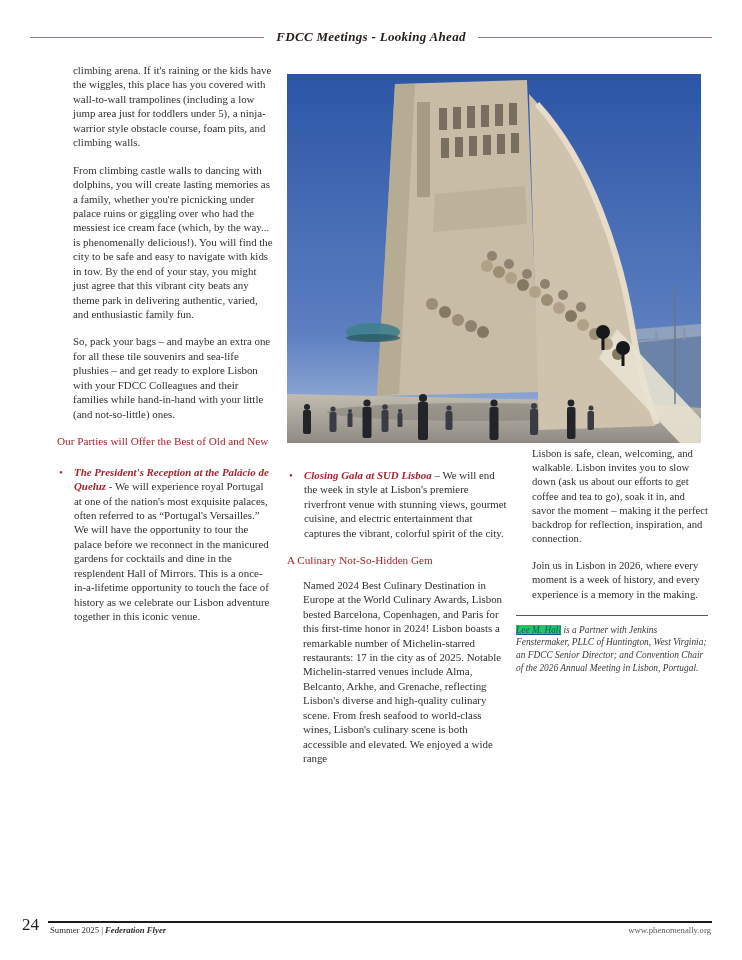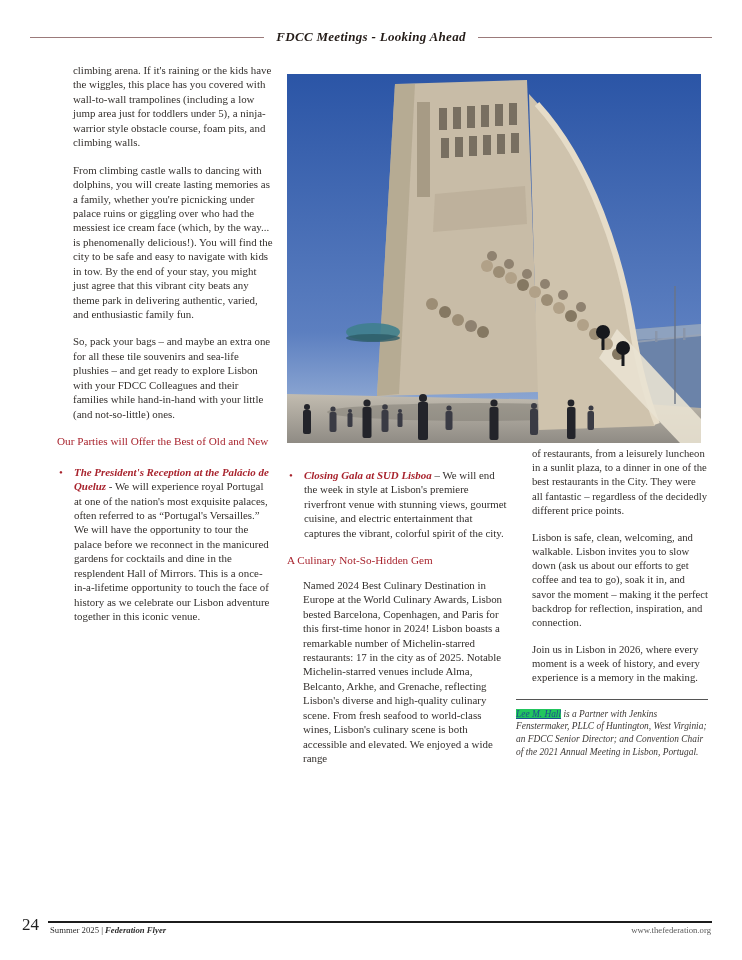--- a/index.html
+++ b/index.html
@@ -194,29 +194,28 @@
 
   <div class="col col-mid">
     <div class="bullet-item">
       <span class="bullet-title">Closing Gala at SUD Lisboa</span><span> – We will end the week in style at Lisbon's premiere riverfront venue with stunning views, gourmet cuisine, and electric entertainment that captures the vibrant, colorful spirit of the city.</span>
     </div>
     <div class="red-heading">A Culinary Not-So-Hidden Gem</div>
     <p>Named 2024 Best Culinary Destination in Europe at the World Culinary Awards, Lisbon bested Barcelona, Copenhagen, and Paris for this first-time honor in 2024! Lisbon boasts a remarkable number of Michelin-starred restaurants: 17 in the city as of 2025. Notable Michelin-starred venues include Alma, Belcanto, Arkhe, and Grenache, reflecting Lisbon's diverse and high-quality culinary scene.  From fresh seafood to world-class wines, Lisbon's culinary scene is both accessible and elevated. We enjoyed a wide range</p>
   </div>
 
   <div class="col col-right">
-    <p>of restaurants, from a leisurely luncheon in a sunlit plaza, to a dinner in one of the best restaurants in the City.  They were all fantastic – regardless of the decidedly different price points.</p>
     <p>Lisbon is safe, clean, welcoming, and walkable. Lisbon invites you to slow down (ask us about our efforts to get coffee and tea to go), soak it in, and savor the moment – making it the perfect backdrop for reflection, inspiration, and connection.</p>
     <p>Join us in Lisbon in 2026, where every moment is a week of history, and every experience is a memory in the making.</p>
     <hr class="bio-rule">
     <div class="bio">
-      <span class="bio-link">Lee M. Hall</span><span> is a Partner with Jenkins Fenstermaker, PLLC of Huntington, West Virginia; an FDCC Senior Director; and Convention Chair of the 2021 Annual Meeting in Lisbon, Portugal.</span>
+      <span class="bio-link">Lee M. Hall</span><span> is a Partner with Jenkins Fenstermaker, PLLC of Huntington, West Virginia; an FDCC Senior Director; and Convention Chair of the 2026 Annual Meeting in Lisbon, Portugal.</span>
     </div>
   </div>
 
   <div class="footer-rule"></div>
   <div class="page-number">24</div>
   <div class="footer-issue">
     <span>Summer 2025 | </span><span class="it">Federation Flyer</span>
   </div>
-  <div class="footer-site">www.thefederation.org</div>
+  <div class="footer-site">www.phenomenally.org</div>
 
 </div>
 
 </body></html>

